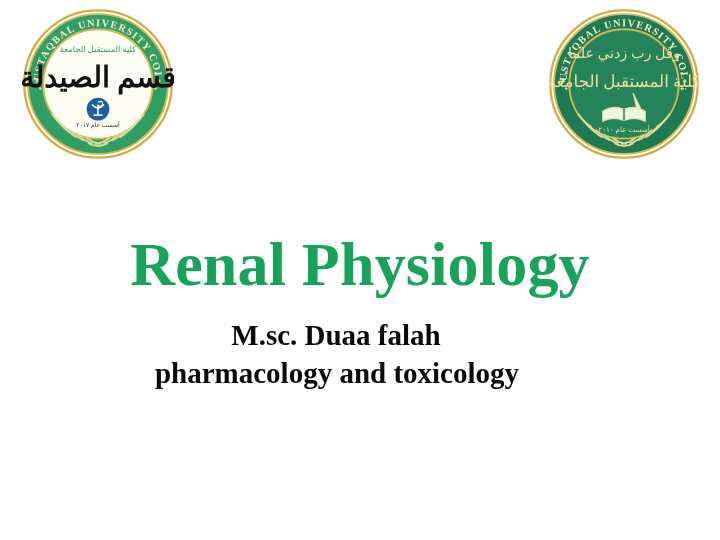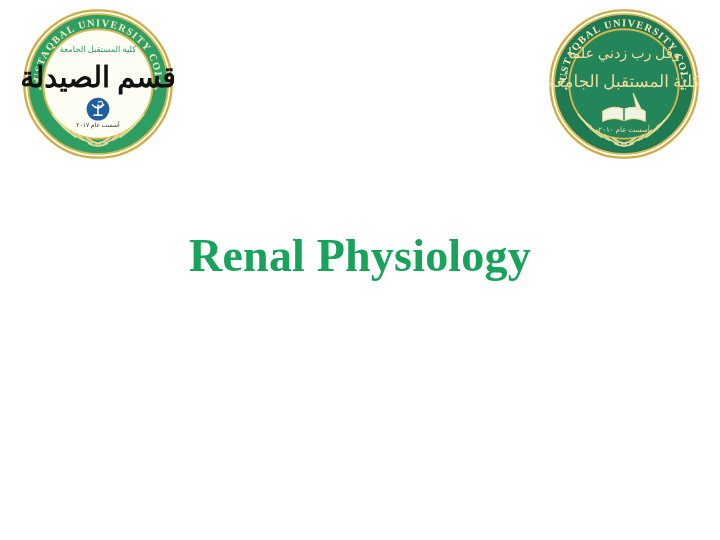--- a/index.html
+++ b/index.html
@@ -36,21 +36,21 @@
   .title-block {
     position: absolute;
     left: 0;
     top: 232px;
     width: 720px;
     text-align: center;
   }
   .deck-title {
     font-family: "Liberation Serif", serif;
     font-weight: bold;
-    font-size: 46px;
+    font-size: 62px;
     line-height: 1.06;
     color: #17a359;
     letter-spacing: 0.2px;
     margin: 0;
     white-space: nowrap;
   }
 
   .subtitle-block {
     position: absolute;
     left: 0;
@@ -194,14 +194,18 @@
       </g>
 
       <text x="100" y="163" text-anchor="middle" font-family="Liberation Serif, serif" font-size="9.5" fill="#f0de9c">أسست عام ٢٠١٠</text>
     </svg>
   </div>
 
   <div class="title-block">
     <h1 class="deck-title">Renal Physiology</h1>
   </div>
 
+  <div class="subtitle-block">
+    <p class="subtitle-line line-1">M.sc. Duaa falah</p>
+    <p class="subtitle-line line-2">pharmacology and toxicology</p>
+  </div>
 
 </div>
 
 </body></html>

